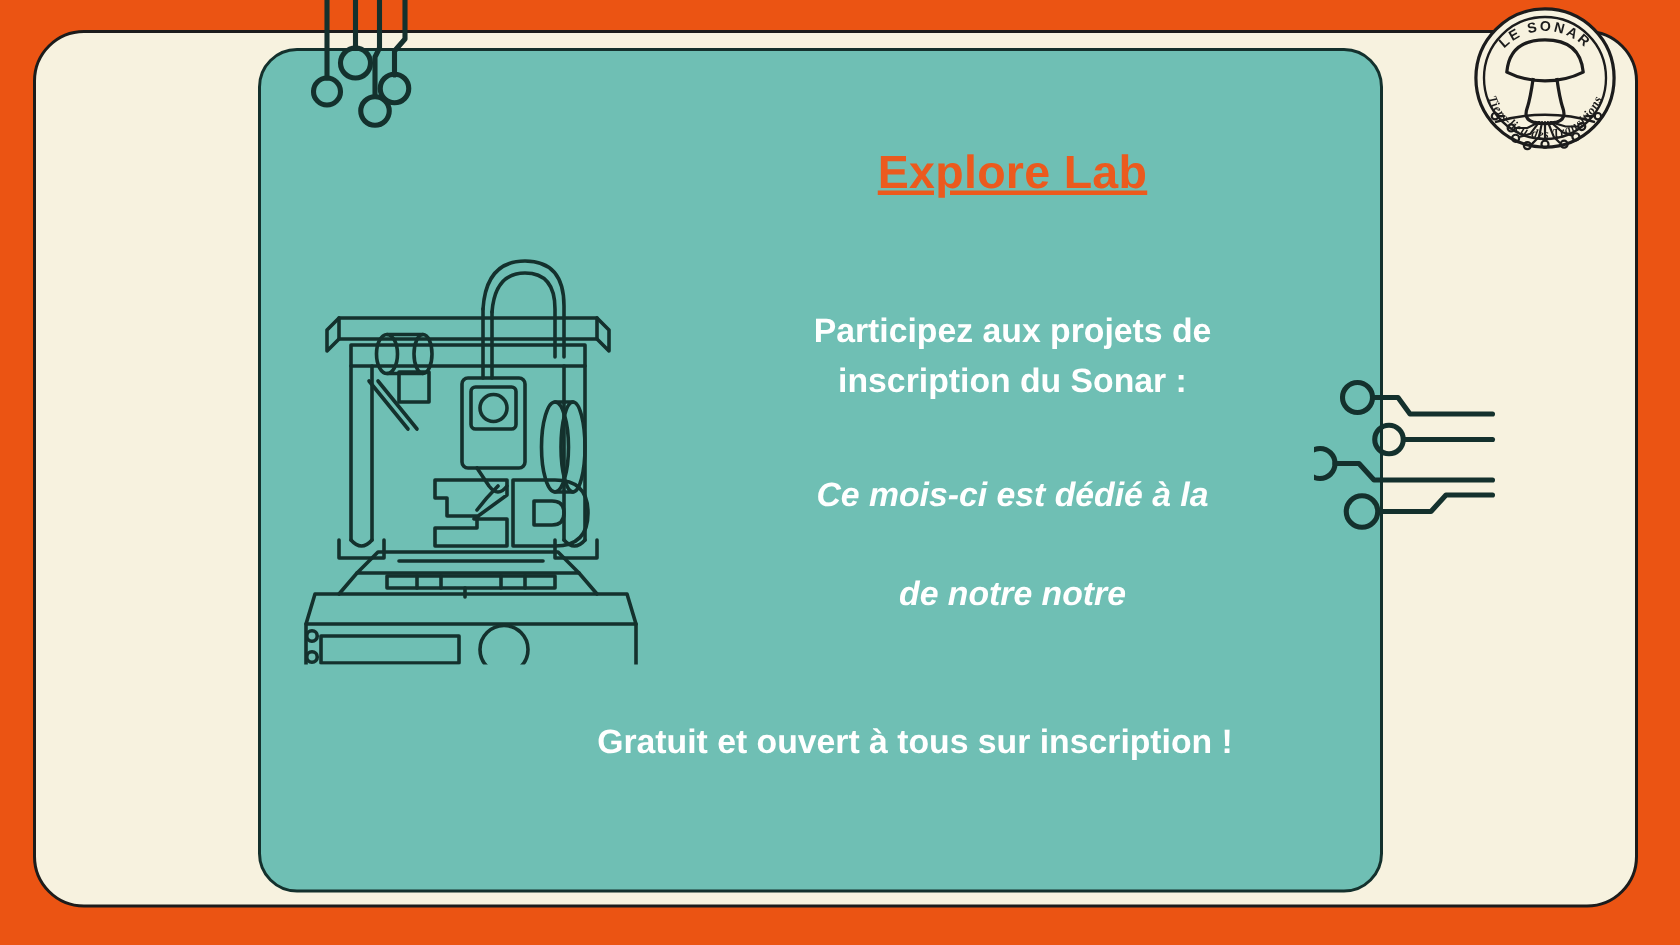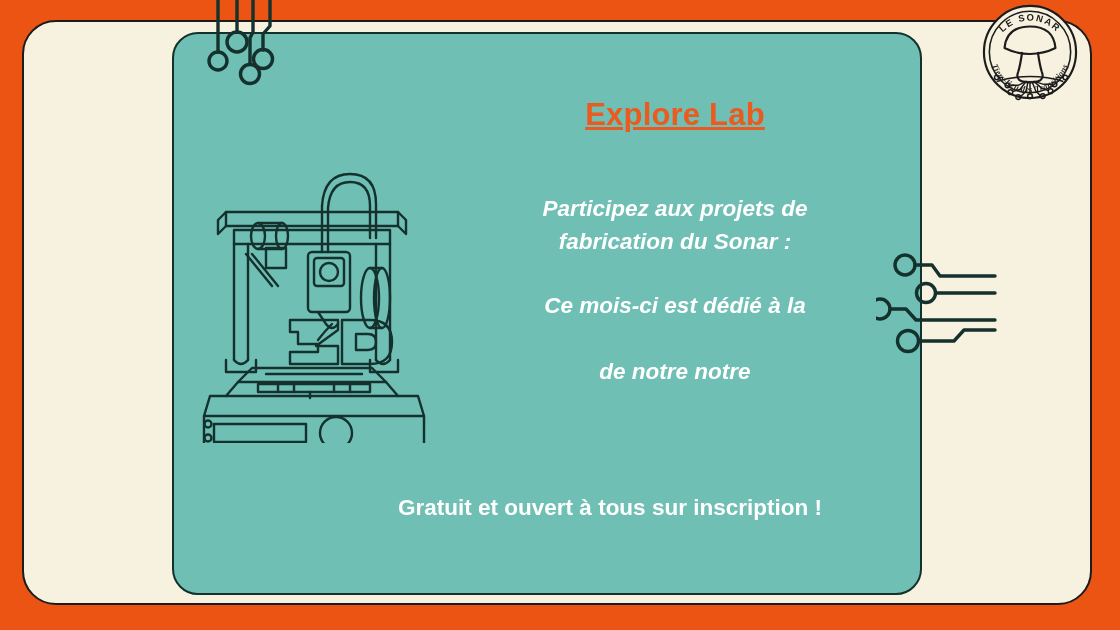--- a/index.html
+++ b/index.html
@@ -52,41 +52,40 @@
   #poster-title {
     color: #EB5A1E;
     font-size: 31px;
     font-weight: bold;
     letter-spacing: .2px;
     margin: 0;
     line-height: 1.2;
     text-decoration: underline;
   }
   #lead-text {
-    margin: 4px;
+    margin: 16px;
     padding-top: 56px;
     color: #FFFFFF;
     font-size: 22.5px;
     font-weight: bold;
-    font-style: italic;
     line-height: 1.45;
   }
   #detail-text {
     margin: 0;
     padding-top: 28px;
     color: #FFFFFF;
     font-size: 22.5px;
     font-weight: bold;
     line-height: 1.45;
     font-style: italic;
   }
   #footer-text {
     position: absolute;
     left: 330px;
-    top: 495px;
+    top: 482px;
     width: 560px;
     text-align: center;
     color: #FFFFFF;
     font-size: 22.5px;
     font-weight: bold;
     margin: 0;
   }
   
   #circuit-top-left {
     position: absolute;
@@ -257,21 +256,21 @@
     </text>
     <text font-family="'Liberation Serif', serif" font-size="8.4" font-weight="bold" font-style="italic" fill="#1c1c1c" letter-spacing="0.5">
       <textPath href="#arcBottom" startOffset="50%" text-anchor="middle">Tiers-lieu des Transitions</textPath>
     </text>
   </svg>
 
   <div id="text-col">
     <h1 id="poster-title">Explore Lab</h1>
     <p id="lead-text">
       <span>Participez aux projets de</span><br>
-      <span>fabrication du Sonar :</span>
+      <span>inscription du Sonar :</span>
     </p>
     <p id="detail-text">
       <span>Ce mois-ci est dédié à la</span><br>
       <br>
       <span>de notre notre</span>
     </p>
   </div>
 
   <p id="footer-text">Gratuit et ouvert à tous sur inscription !</p>
 

